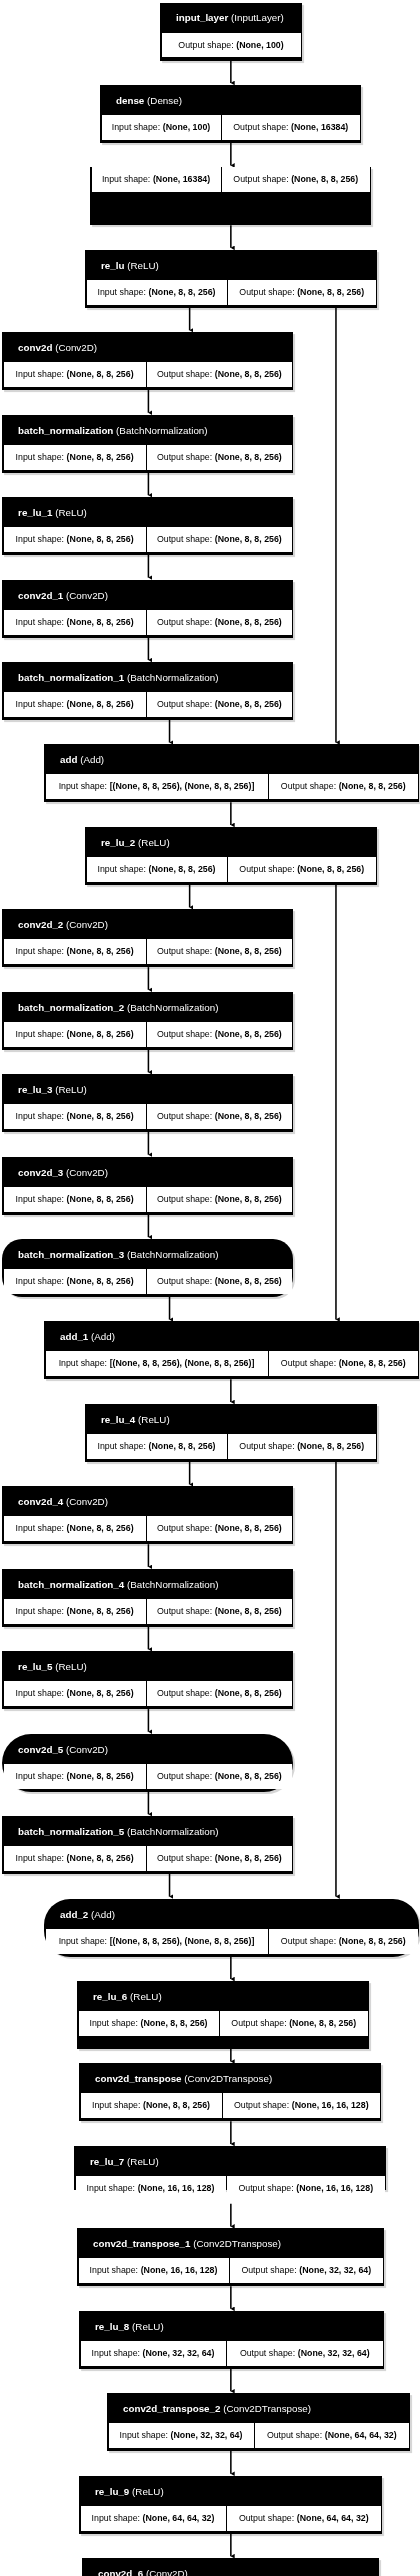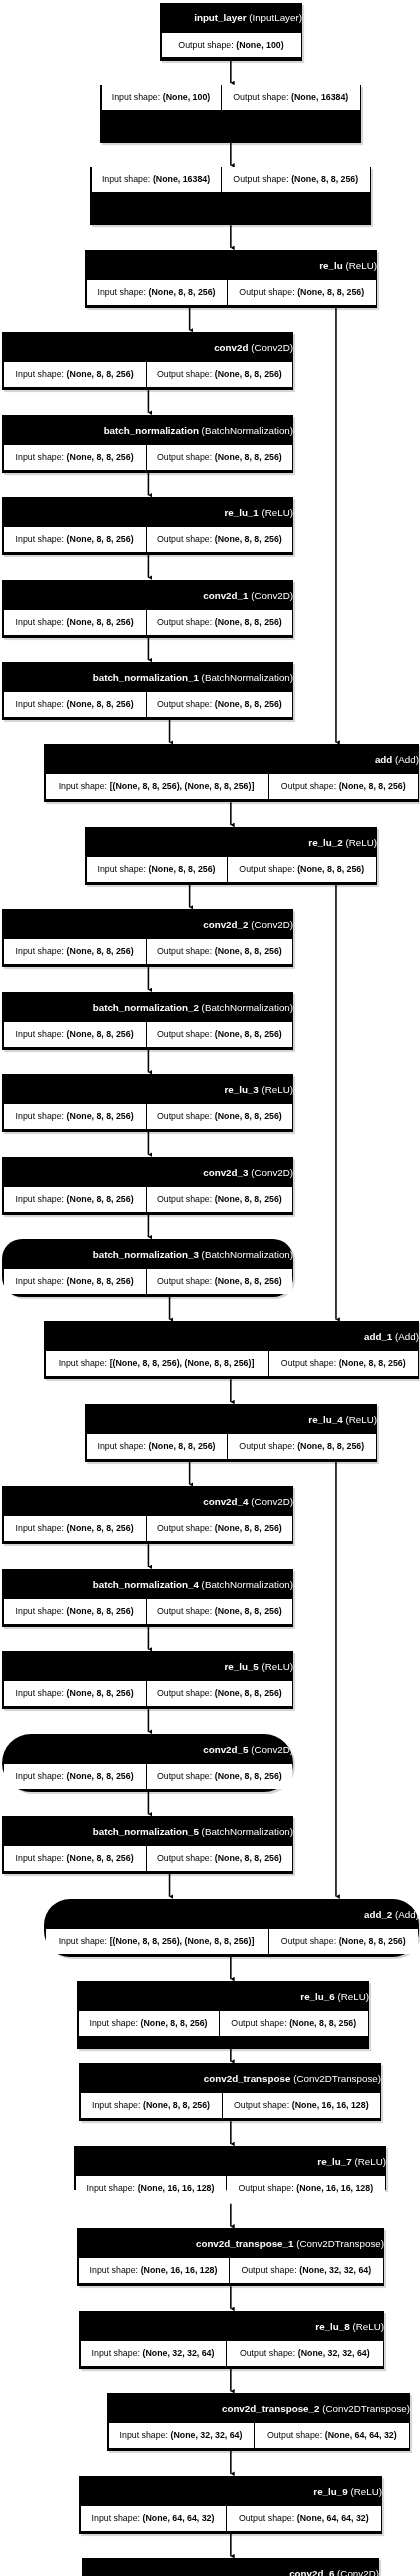--- a/index.html
+++ b/index.html
@@ -7,22 +7,22 @@
     position:relative;width:421px;height:2619px;background:#ffffff;
     font-family:"Liberation Sans", sans-serif;overflow:hidden;
   }
   #edges{position:absolute;left:0;top:0;width:421px;height:2619px;}
   .node{
     position:absolute;background:#000000;color:#ffffff;
     box-shadow:2.1px 2.1px 0 rgba(0,0,0,0.16);
     box-sizing:border-box;
   }
   .hdr{
-    height:30px;display:flex;align-items:center;justify-content:flex-end;
-    font-size:9.8px;white-space:nowrap;
+    height:30px;display:flex;align-items:center;justify-content:flex-start;
+    font-size:9.8px;white-space:nowrap;padding-left:16px;
   }
   .hdr .nm{font-weight:bold;}
   .hdr .ty{font-weight:normal;}
   .hdr .ty::before{content:"\00a0(";}
   .hdr .ty::after{content:")";}
   .cells{
     display:flex;gap:1.5px;padding:0 1.5px 1.5px 1.5px;height:26px;box-sizing:border-box;
   }
   .cell{
     background:#ffffff;color:#000000;display:flex;align-items:center;justify-content:center;
@@ -84,20 +84,24 @@
     </div>
     <div class="cells">
 
       <div class="cell out">
         <span class="lbl">Output shape:</span>
           <span class="val">(None, 100)</span>
       </div>
     </div>
   </div>
     <div class="node" style="left: 100px; top: 85px; width: 261px; height: 58px;">
+    <div class="hdr">
+      <span class="nm">dense</span>
+        <span class="ty">Dense</span>
+    </div>
     <div class="cells">
       <div class="cell in" style="width: 119px; flex: 0 0 119px;">
         <span class="lbl">Input shape:</span>
           <span class="val">(None, 100)</span>
       </div>
       <div class="cell out">
         <span class="lbl">Output shape:</span>
           <span class="val">(None, 16384)</span>
       </div>
     </div>

